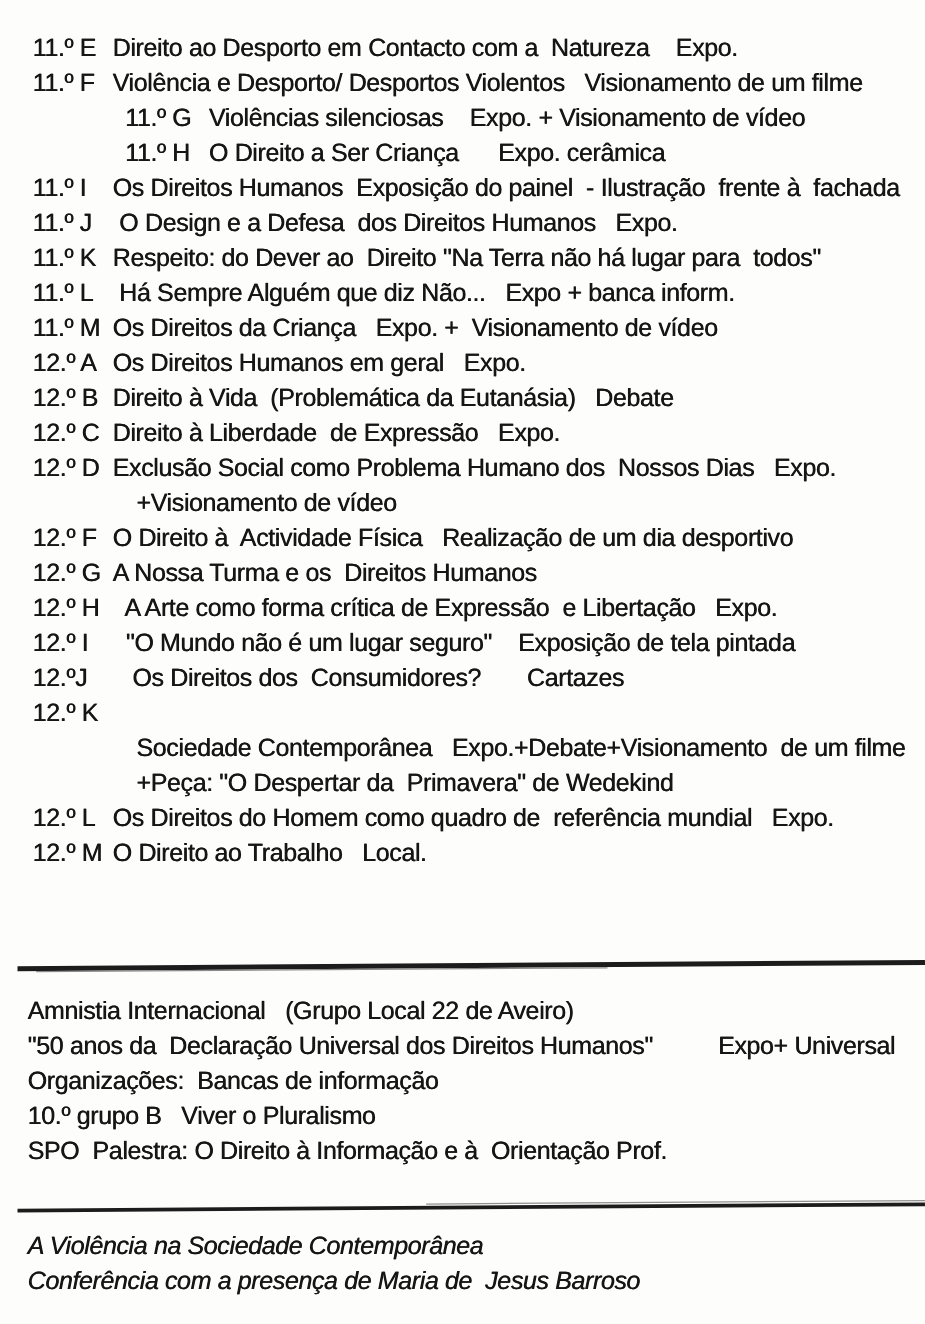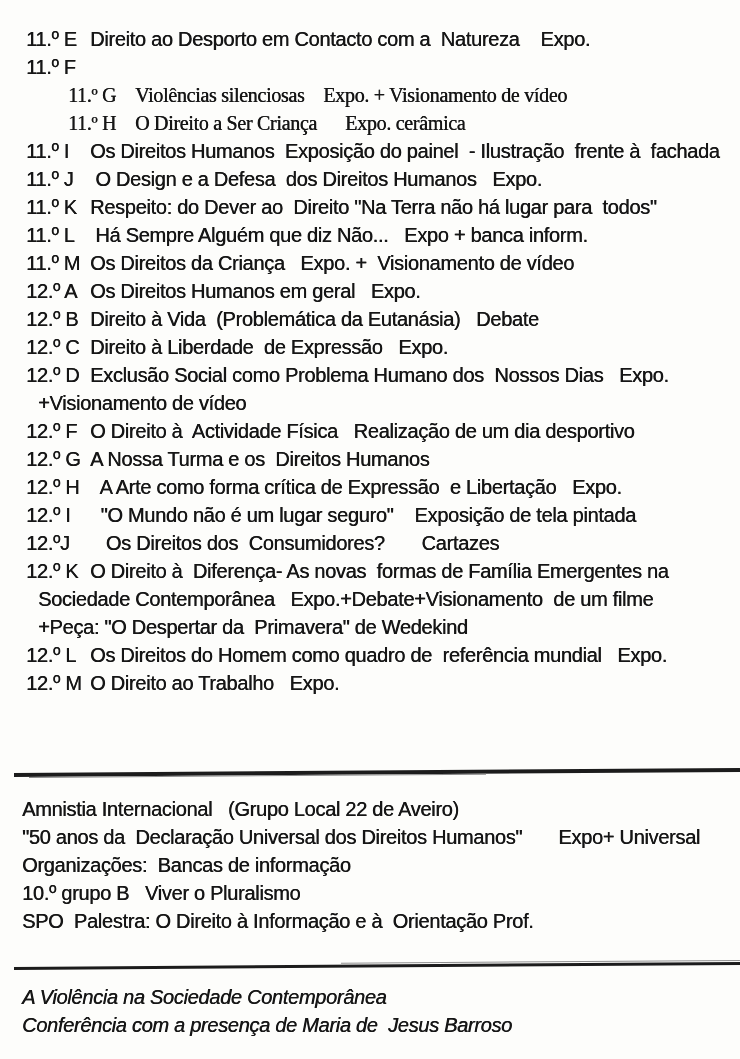--- a/index.html
+++ b/index.html
@@ -20,25 +20,25 @@
     filter: blur(0.22px);                   
     border-radius: 30px;
   }
   section { position: absolute; left: 0; right: 0; }
   #sec1 { top: 25px; }
   #sec2 { top: 795px; }
   #sec3 { top: 983px; font-style: italic; }
 
   .row { display: flex; padding-left: 26px; white-space: pre; height: 28px; }
   .lbl { flex: none; width: 64px; }
-  .row.indent { padding-left: 68px; font-family: Liberation Serif, serif; }
+  .row.indent { padding-left: 100px; }
   .row.indent .lbl { width: 67px; }
-  .row.cont { padding-left: 38px; }
+  .row.cont { padding-left: 109px; }
 
-  .line { display: flex; padding-left: 22px; padding-right: 40px; white-space: pre; height: 28px; }
+  .line { display: flex; padding-left: 22px; padding-right: 24px; white-space: pre; height: 28px; }
   .rt { margin-left: auto; }
 
   .rule {
     position: absolute; left: 14px; width: 726px;
     background: #1c1c1c;
     transform: rotate(-0.4deg);
     transform-origin: left center;
   }
   .rule1 { top: 773px; height: 4px; }
   .rule1::after {
@@ -50,43 +50,43 @@
     content: ""; position: absolute; left: 45%; right: 0; top: -2px; height: 1px;
     background: #909090;
   }
 </style>
 </head>
 <body>
 
 <div id="doc">
   <section id="sec1">
       <div class="row"><span class="lbl">11.º E</span><span class="txt">Direito ao Desporto em Contacto com a  Natureza    Expo.</span></div>
-      <div class="row"><span class="lbl">11.º F</span></div>
+      <div class="row"><span class="lbl">11.º F</span><span class="txt">Violência e Desporto/ Desportos Violentos   Visionamento de um filme</span></div>
       <div class="row indent"><span class="lbl">11.º G</span><span class="txt">Violências silenciosas    Expo. + Visionamento de vídeo</span></div>
       <div class="row indent"><span class="lbl">11.º H</span><span class="txt">O Direito a Ser Criança      Expo. cerâmica</span></div>
       <div class="row"><span class="lbl">11.º I</span><span class="txt">Os Direitos Humanos  Exposição do painel  - Ilustração  frente à  fachada</span></div>
       <div class="row"><span class="lbl">11.º J</span><span class="txt"> O Design e a Defesa  dos Direitos Humanos   Expo.</span></div>
       <div class="row"><span class="lbl">11.º K</span><span class="txt">Respeito: do Dever ao  Direito "Na Terra não há lugar para  todos"</span></div>
       <div class="row"><span class="lbl">11.º L</span><span class="txt"> Há Sempre Alguém que diz Não...   Expo + banca inform.</span></div>
       <div class="row"><span class="lbl">11.º M</span><span class="txt">Os Direitos da Criança   Expo. +  Visionamento de vídeo</span></div>
       <div class="row"><span class="lbl">12.º A</span><span class="txt">Os Direitos Humanos em geral   Expo.</span></div>
       <div class="row"><span class="lbl">12.º B</span><span class="txt">Direito à Vida  (Problemática da Eutanásia)   Debate</span></div>
       <div class="row"><span class="lbl">12.º C</span><span class="txt">Direito à Liberdade  de Expressão   Expo.</span></div>
       <div class="row"><span class="lbl">12.º D</span><span class="txt">Exclusão Social como Problema Humano dos  Nossos Dias   Expo.</span></div>
       <div class="row cont"><span class="txt">+Visionamento de vídeo</span></div>
       <div class="row"><span class="lbl">12.º F</span><span class="txt">O Direito à  Actividade Física   Realização de um dia desportivo</span></div>
       <div class="row"><span class="lbl">12.º G</span><span class="txt">A Nossa Turma e os  Direitos Humanos</span></div>
       <div class="row"><span class="lbl">12.º H</span><span class="txt">  A Arte como forma crítica de Expressão  e Libertação   Expo.</span></div>
       <div class="row"><span class="lbl">12.º I</span><span class="txt">  "O Mundo não é um lugar seguro"    Exposição de tela pintada</span></div>
       <div class="row"><span class="lbl">12.ºJ</span><span class="txt">   Os Direitos dos  Consumidores?       Cartazes</span></div>
-      <div class="row"><span class="lbl">12.º K</span><span class="txt">O Direito à  Diferença- As novas  formas de Família Emergentes na</span></div>
+      <div class="row"><span class="lbl">12.º K</span></div>
       <div class="row cont"><span class="txt">Sociedade Contemporânea   Expo.+Debate+Visionamento  de um filme</span></div>
       <div class="row cont"><span class="txt">+Peça: "O Despertar da  Primavera" de Wedekind</span></div>
       <div class="row"><span class="lbl">12.º L</span><span class="txt">Os Direitos do Homem como quadro de  referência mundial   Expo.</span></div>
-      <div class="row"><span class="lbl">12.º M</span><span class="txt">O Direito ao Trabalho   Expo.</span></div>
+      <div class="row"><span class="lbl">12.º M</span><span class="txt">O Direito ao Trabalho   Local.</span></div>
     </section>
   <div class="rule rule1"></div>
   <section id="sec2">
       <div class="line"><span class="txt">Amnistia Internacional   (Grupo Local 22 de Aveiro)</span></div>
       <div class="line"><span class="txt">"50 anos da  Declaração Universal dos Direitos Humanos"</span><span class="rt">Expo+ Universal</span></div>
       <div class="line"><span class="txt">Organizações:  Bancas de informação</span></div>
       <div class="line"><span class="txt">10.º grupo B   Viver o Pluralismo</span></div>
       <div class="line"><span class="txt">SPO  Palestra: O Direito à Informação e à  Orientação Prof.</span></div>
     </section>
   <div class="rule rule2"></div>

